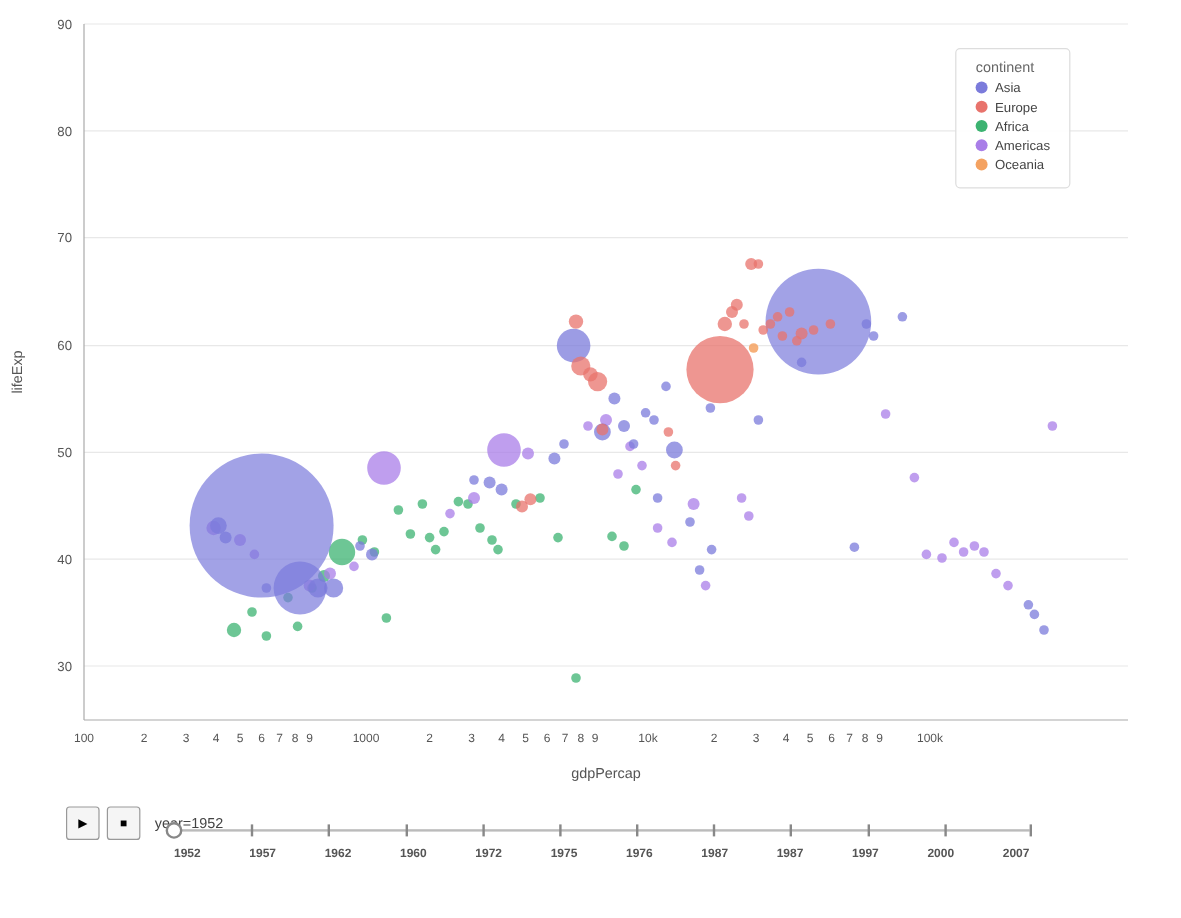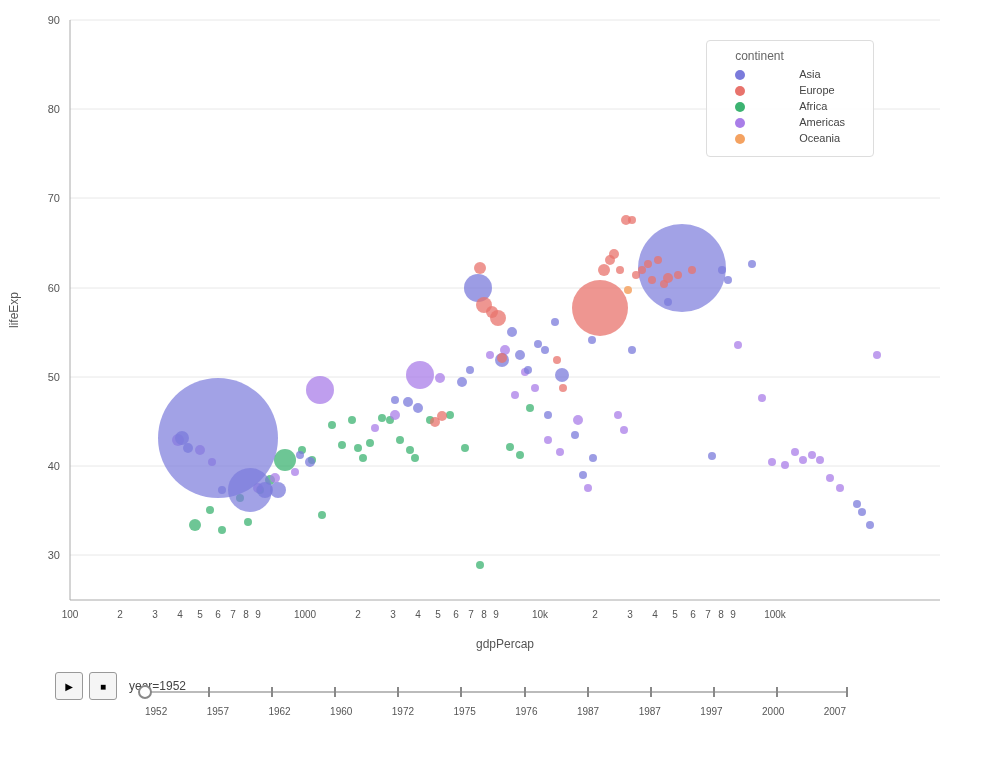--- a/index.html
+++ b/index.html
@@ -21,38 +21,37 @@
     #chart-svg {
       position: absolute;
       top: 0;
       left: 0;
     }
 
     
     .legend {
       position: absolute;
       top: 40px;
-      right: 18px;
+      right: 0;
       background: rgba(255,255,255,0.9);
       border: 1px solid #ddd;
-      padding: 8px 28px;
+      padding: 8px 16px;
       border-radius: 4px;
     }
     .legend-title {
       font-size: 12px;
       color: #666;
       margin-bottom: 5px;
     }
     .legend-item {
       display: flex;
-      align-items: flex-end;
+      align-items: flex-start;
       margin-bottom: 4px;
       font-size: 11px;
       color: #444;
-      gap: 48px;
     }
     .legend-dot {
       width: 10px;
       height: 10px;
       border-radius: 50%;
       margin-right: 6px;
       flex-shrink: 0;
     }
     .play-btn, .stop-btn {
       width: 28px;
@@ -291,21 +290,21 @@
       <span>Oceania</span>
     </div>
   </div>
 
   <div style="position:absolute; bottom:65px; left:55px; display:flex; align-items:center; gap:6px;">
     <button class="play-btn">▶</button>
     <button class="stop-btn">■</button>
     <span style="font-size:12px; color:#444; margin-left:6px;">year=1952</span>
   </div>
 
-  <div style="position:absolute; bottom:48px; left:145px; right:46px;">
+  <div style="position:absolute; bottom:48px; left:145px; right:34px;font-weight:bold;">
     <div style="position:relative; height:20px;">
 
       <div style="position:absolute; top:50%; left:0; right:0; height:2px; background:#bbb; transform:translateY(-50%);"></div>
 
       <div style="position:absolute; top:50%; left:0%; width:2px; height:10px; background:#888; transform:translateY(-50%);"></div>
       <div style="position:absolute; top:50%; left:9%; width:2px; height:10px; background:#888; transform:translateY(-50%);"></div>
       <div style="position:absolute; top:50%; left:18%; width:2px; height:10px; background:#888; transform:translateY(-50%);"></div>
       <div style="position:absolute; top:50%; left:27%; width:2px; height:10px; background:#888; transform:translateY(-50%);"></div>
       <div style="position:absolute; top:50%; left:36%; width:2px; height:10px; background:#888; transform:translateY(-50%);"></div>
       <div style="position:absolute; top:50%; left:45%; width:2px; height:10px; background:#888; transform:translateY(-50%);"></div>

